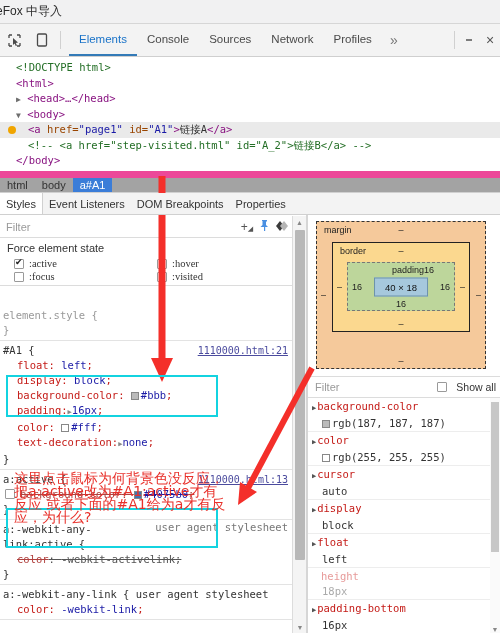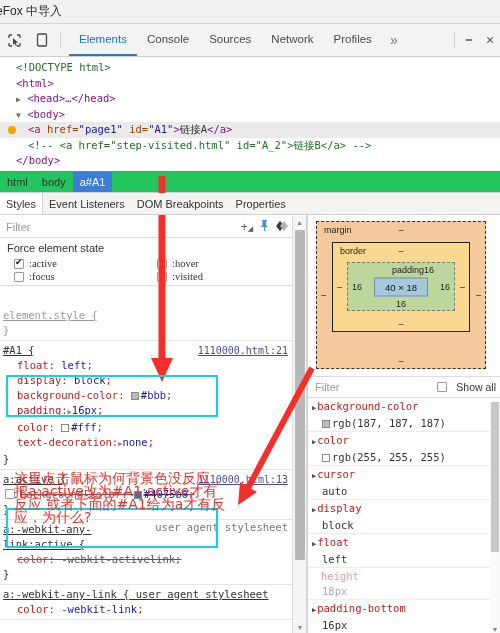--- a/index.html
+++ b/index.html
@@ -68,21 +68,21 @@
   .attrval { color:#1a1aa6; }
   .txt { color:#333; }
   .comment { color:#236e25; }
   .arrow-tri { color:#6e6e6e; font-size:8px; }
   .ind1 { padding-left:16px; }
   .ind2 { padding-left:28px; }
 
   
   .crumbs {
     position:absolute; top:171px; left:0; width:500px; height:22px;
-    background:#22c55e; border-top:1px solid #ec4899; border-bottom:1px solid #d0d0d0;
+    background:#a3a3a3; border-top:7px solid #ec4899; border-bottom:1px solid #d0d0d0;
     display:flex; align-items:center;
   }
   .crumb { font-size:11px; color:#333; padding:2px 7px; white-space:nowrap; }
   .crumb.active { background:#3b7dd8; color:#fff; height:100%; display:flex; align-items:center; }
 
   
   .panes { position:absolute; top:193px; left:0; width:500px; height:440px; display:flex; }
   .pane-left { width:306px; position:relative; background:#fff; }
   .pane-div { width:2px; background:#d6d6d6; }
   .pane-right { flex:1; position:relative; background:#fff; }
@@ -120,21 +120,21 @@
   
   .rules {
     position:absolute; top:113px; left:0; width:292px; height:327px;
     font-family:"DejaVu Sans Mono","Liberation Mono",monospace;
     font-size:10.5px; line-height:15px; color:#333;
     overflow:hidden; background:#fff;
   }
   .rule { padding:2px 0 2px 3px; border-bottom:1px solid #e3e3e3; position:relative; }
   .rule.gray { color:#999; }
   .sel-line { display:flex; justify-content:space-between; padding-right:4px; }
-  .selname { color:#333;text-decoration:underline; }
+  .selname { color:#333; }
   .srcline { color:#4b4b9e; text-decoration:underline; font-size:10px;}
   .decl { padding-left:14px; color:#c41a16; white-space:nowrap; }
   .decl .pv { color:#1a1aa6; }
   .decl .nm { color:#c41a16; }
   .swatch { display:inline-block; width:8px; height:8px; border:1px solid #888; vertical-align:-1px; margin-right:2px; }
   .tri { color:#888; font-size:7px; }
   .struck { text-decoration:line-through; color:#b0413e; }
   .ua { color:#777; }
   .brace { color:#333; }
 

